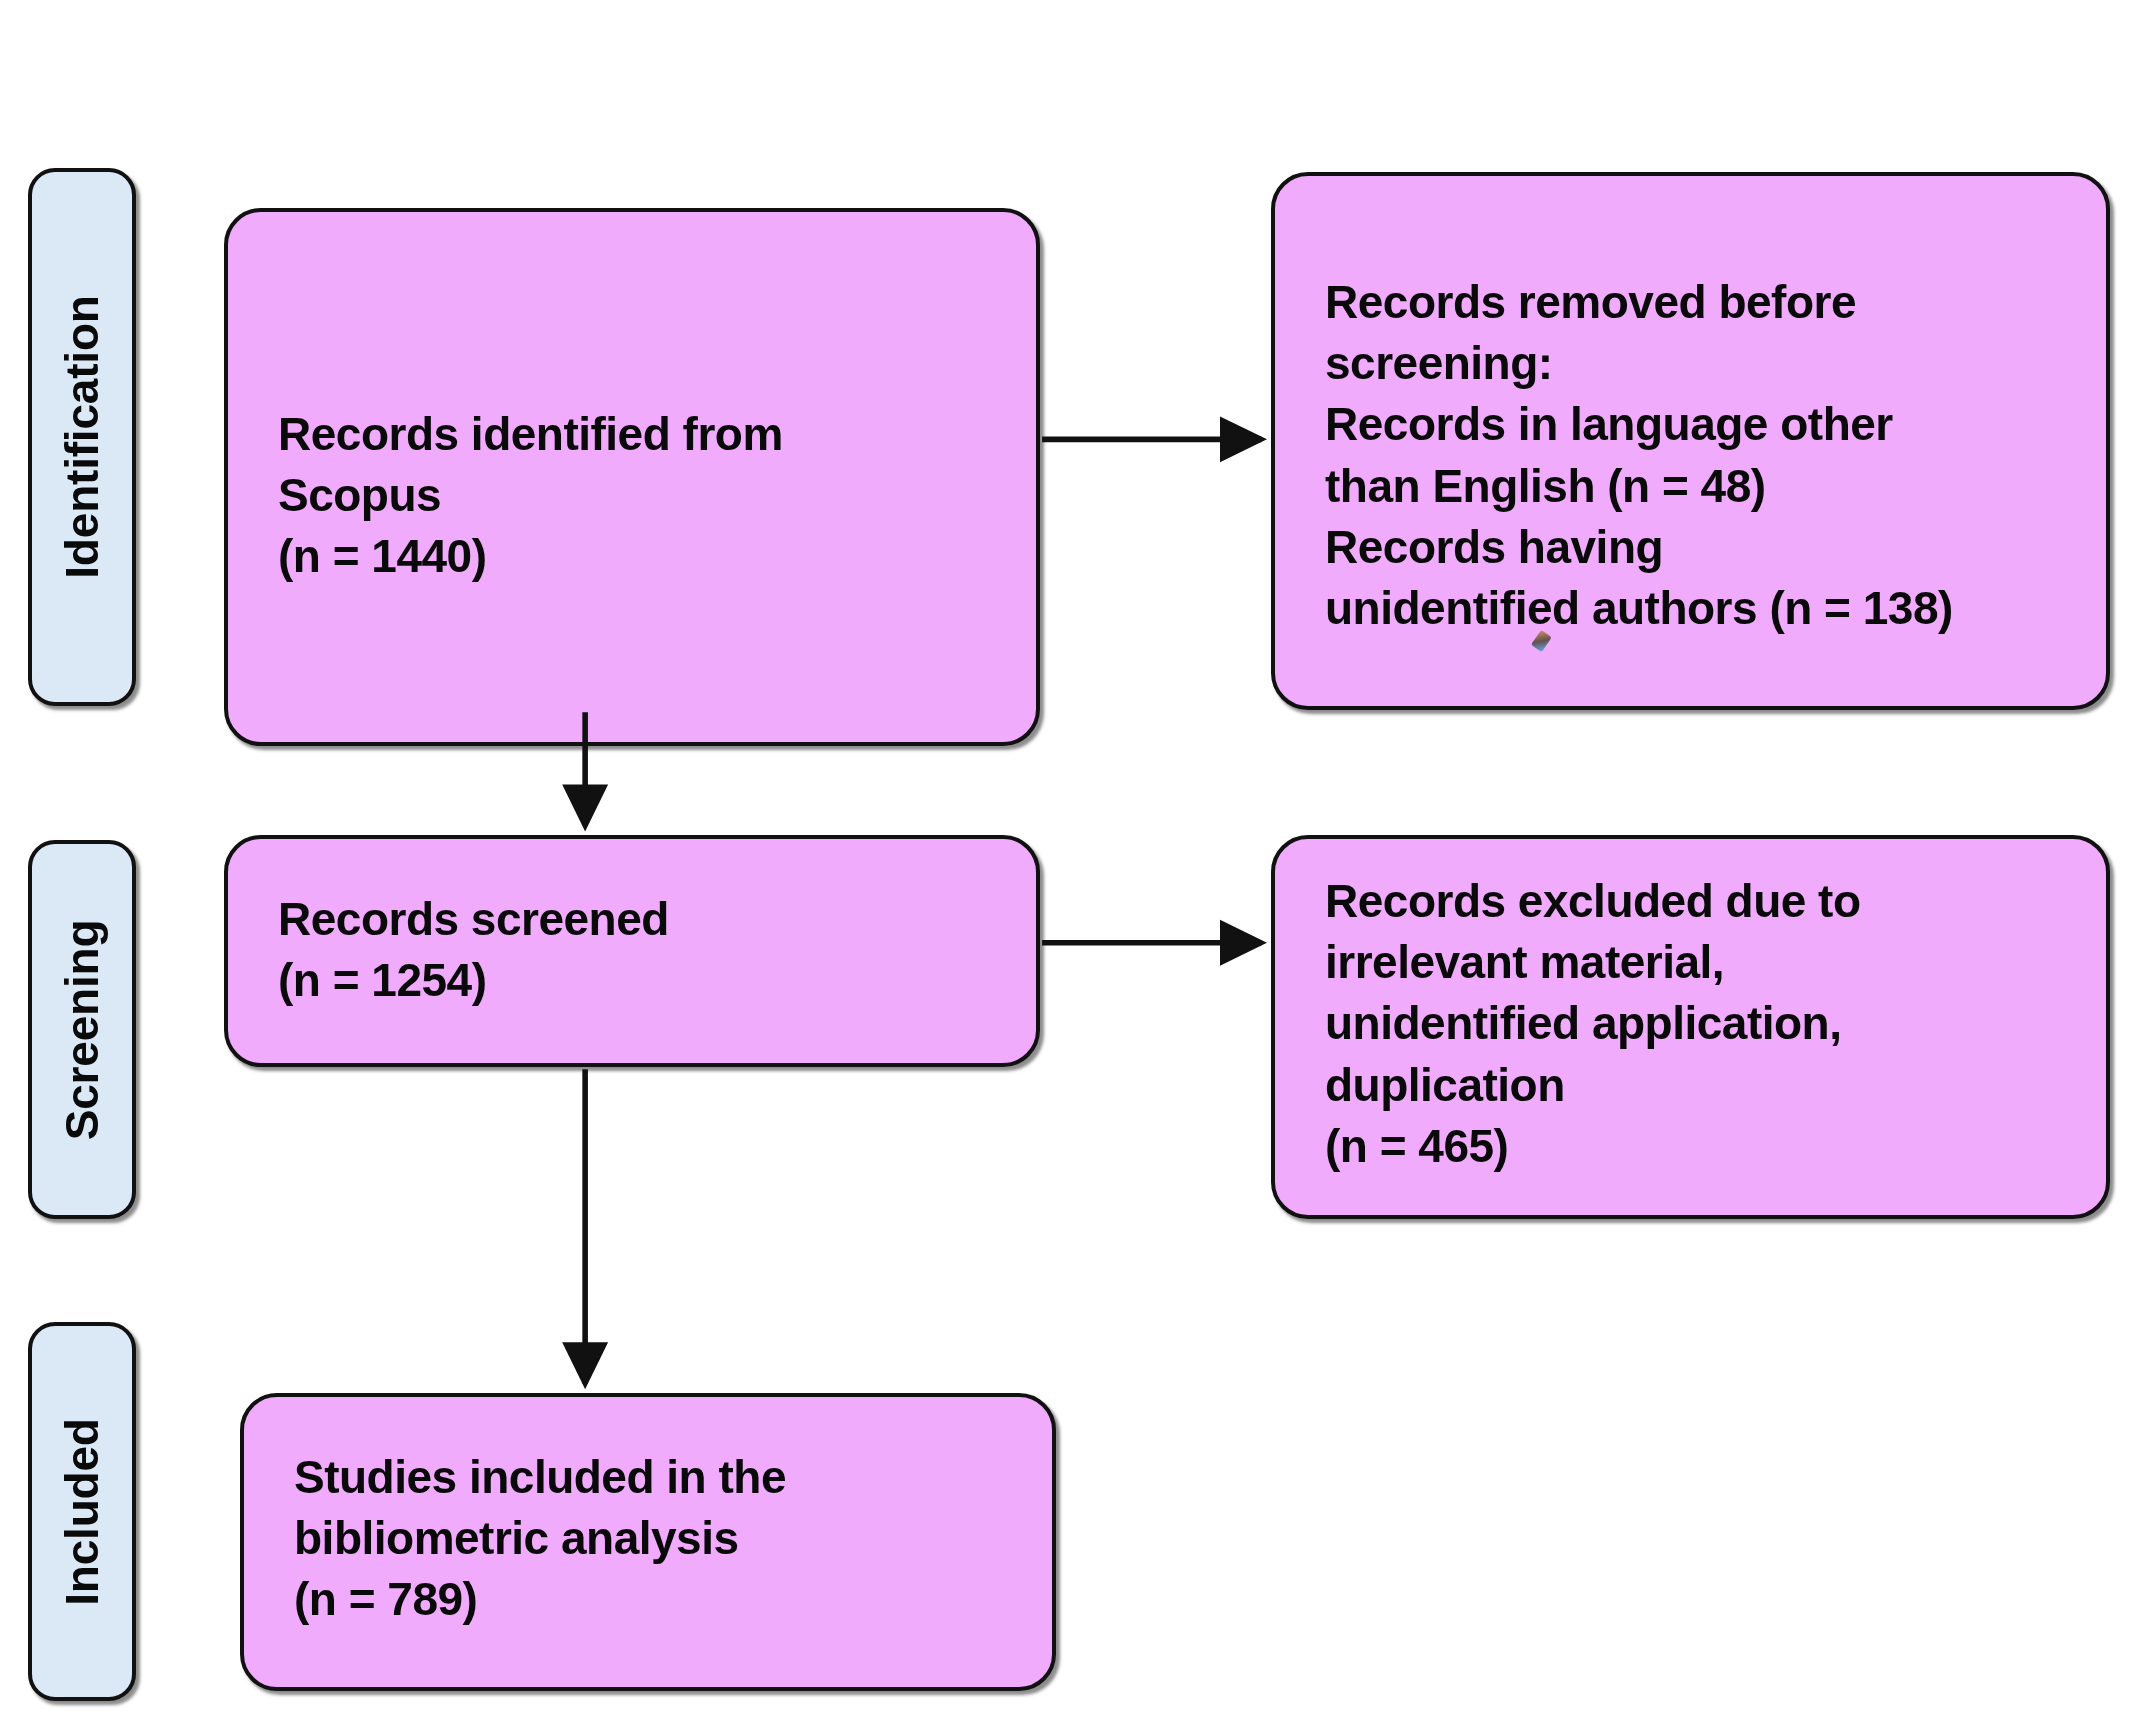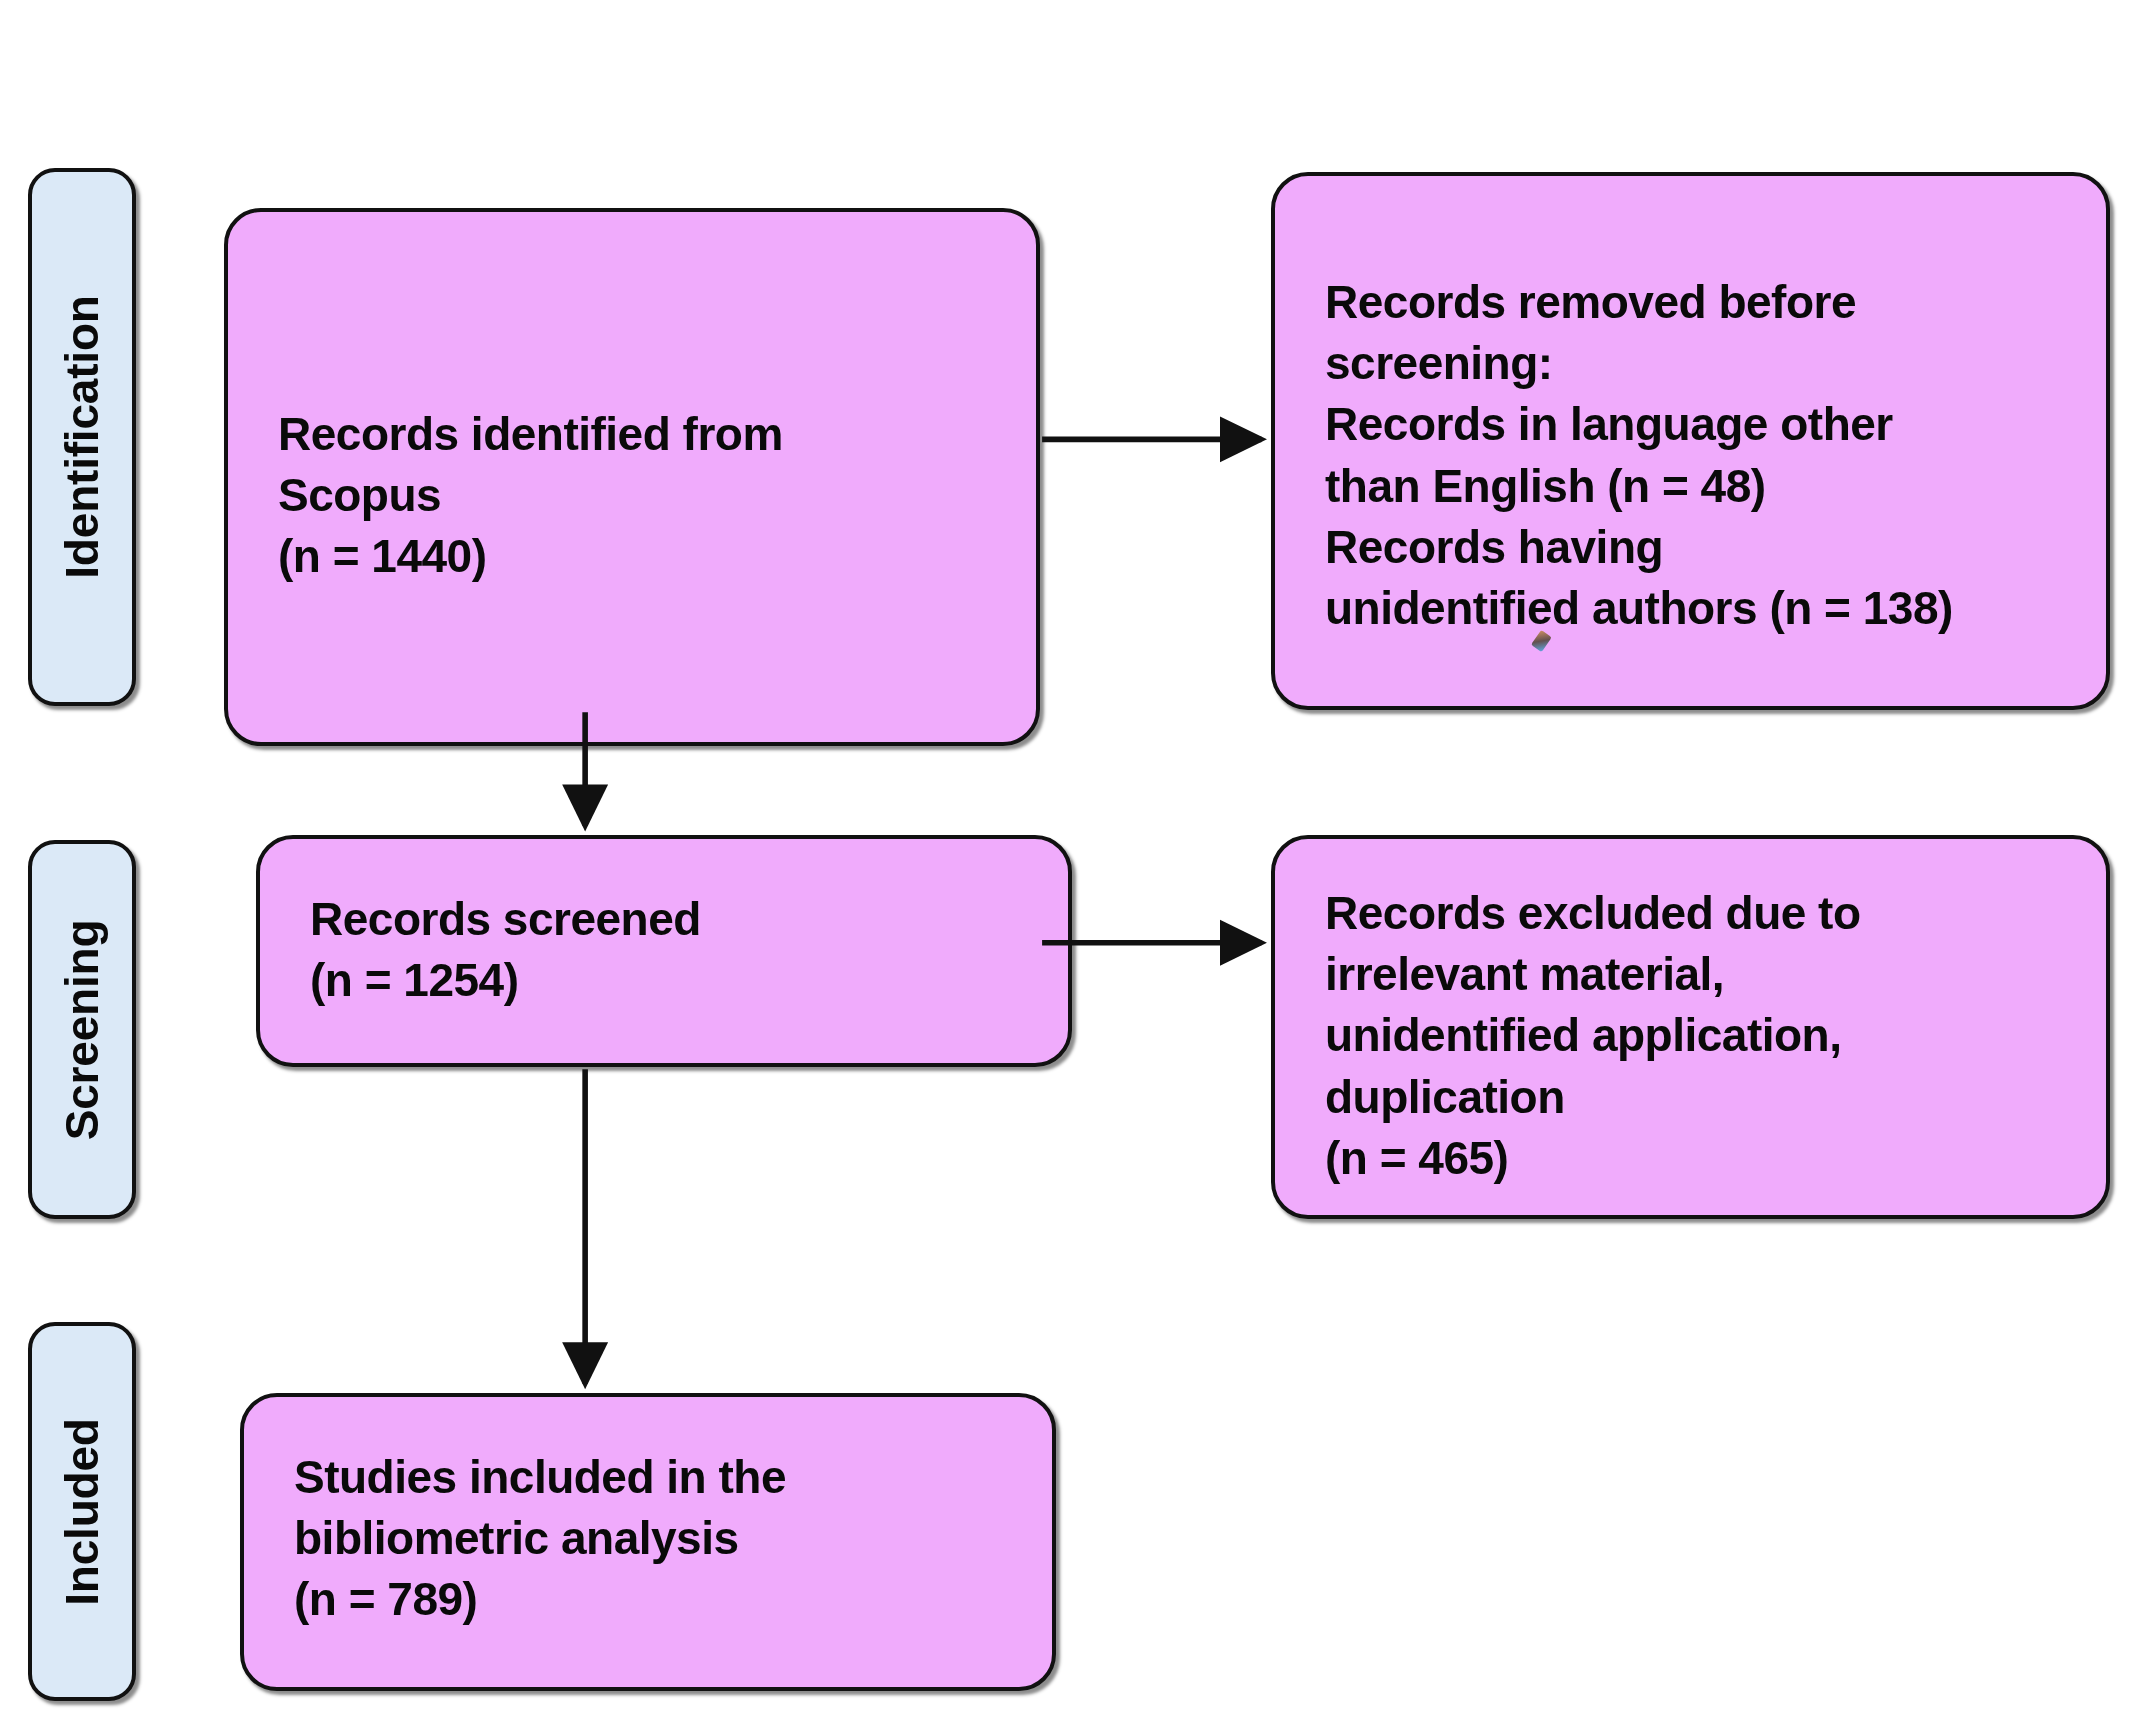--- a/index.html
+++ b/index.html
@@ -130,27 +130,27 @@
   <div class="node" style="left:1271px; top:172px; width:839px; height:538px;">
     <div class="node-text" style="top:96px;">Records removed before
 screening:
    Records in language other
    than English (n = 48)
    Records having
    unidentified authors (n = 138)</div>
     <div class="speck" style="left:260px; top:456px;"></div>
   </div>
 
-  <div class="node" style="left:224px; top:835px; width:816px; height:232px;margin-left:32px;">
+  <div class="node" style="left:224px; top:835px; width:816px; height:232px;">
     <div class="node-text" style="top:50px;">Records screened
 (n = 1254)</div>
   </div>
 
   <div class="node" style="left:1271px; top:835px; width:839px; height:384px;">
-    <div class="node-text" style="top:44px;">Records excluded due to
+    <div class="node-text" style="top:32px;">Records excluded due to
 irrelevant material,
 unidentified application,
 duplication
 (n = 465)</div>
   </div>
 
   <div class="node" style="left:240px; top:1393px; width:816px; height:298px;">
     <div class="node-text" style="top:50px;">Studies included in the
 bibliometric analysis
 (n = 789)</div>

